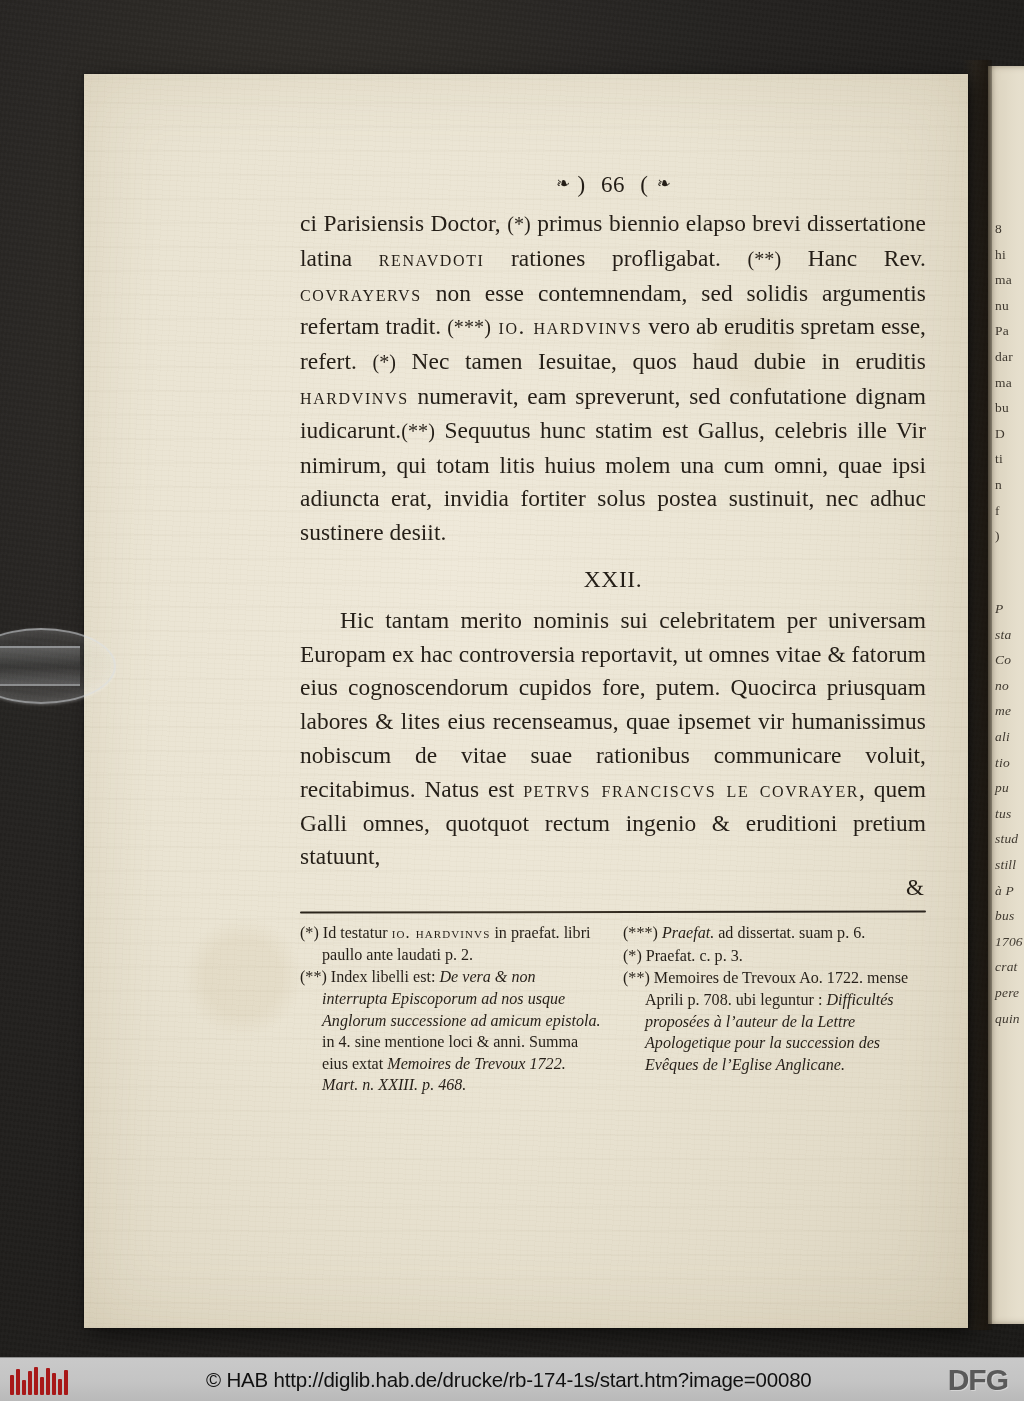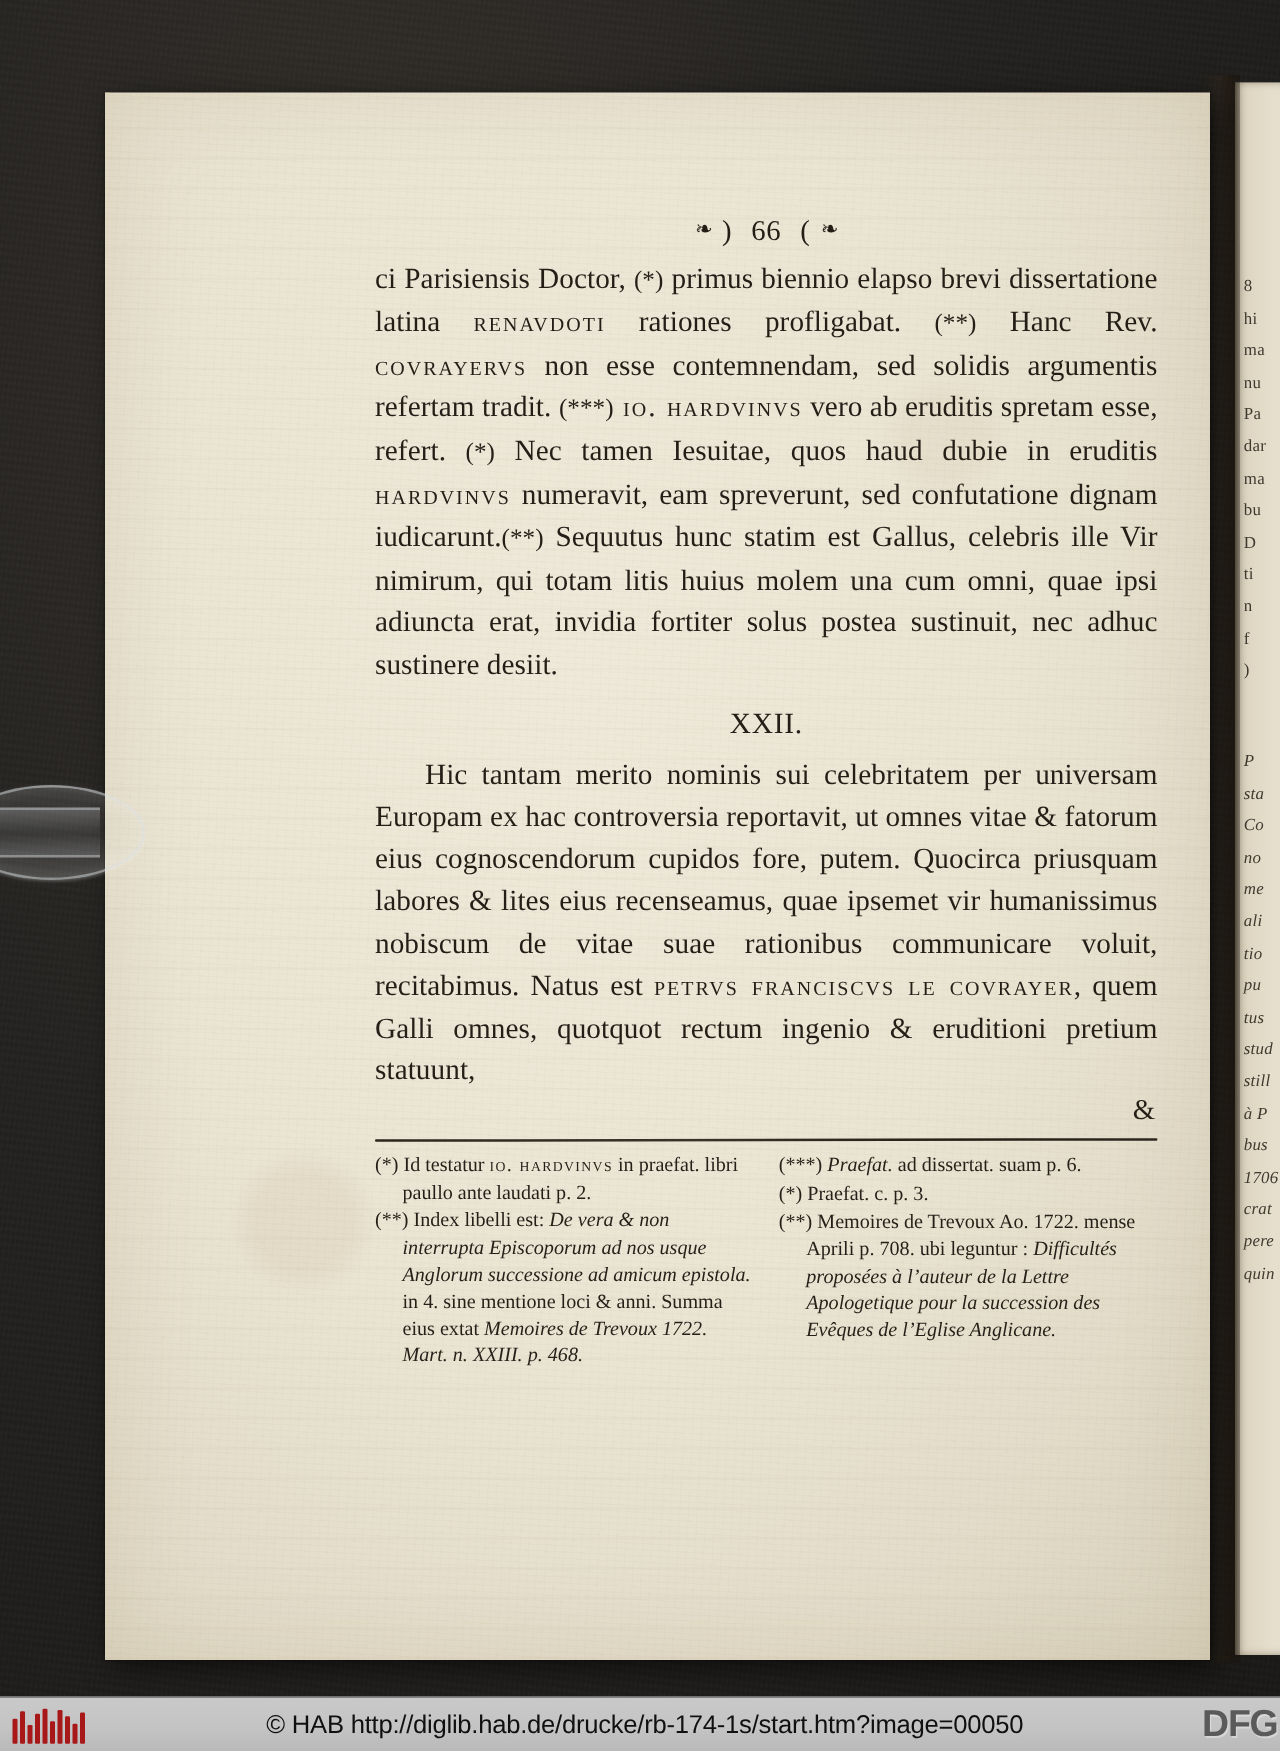--- a/index.html
+++ b/index.html
@@ -274,21 +274,21 @@
     text-align: center;
     font-family: "Liberation Sans", sans-serif;
     font-size: 20.5px;
     color: #101010;
     letter-spacing: -.2px;
     white-space: nowrap;
     padding-right: 10px;
   }
   .dfg-logo {
     flex: none;
-    margin-right: 2px;
+    margin-right: 16px;
     font-family: "Liberation Sans", sans-serif;
     font-weight: bold;
     font-size: 30px;
     letter-spacing: -1px;
     color: #5a5a5a;
     text-shadow: 1px 1px 0 rgba(255,255,255,.35);
   }
 </style>
 </head>
 <body>
@@ -380,17 +380,17 @@
         <i style="height: 26px;"></i>
         <i style="height: 15px;"></i>
         <i style="height: 24px;"></i>
         <i style="height: 28px;"></i>
         <i style="height: 18px;"></i>
         <i style="height: 27px;"></i>
         <i style="height: 22px;"></i>
         <i style="height: 16px;"></i>
         <i style="height: 25px;"></i>
       </div>
-    <div class="footer-text">© HAB http://diglib.hab.de/drucke/rb-174-1s/start.htm?image=00050</div>
+    <div class="footer-text">© HAB http://diglib.hab.de/drucke/rb-174-1s/start.htm?image=00080</div>
     <div class="dfg-logo">DFG</div>
   </div>
 
 </div>
 
 </body></html>

